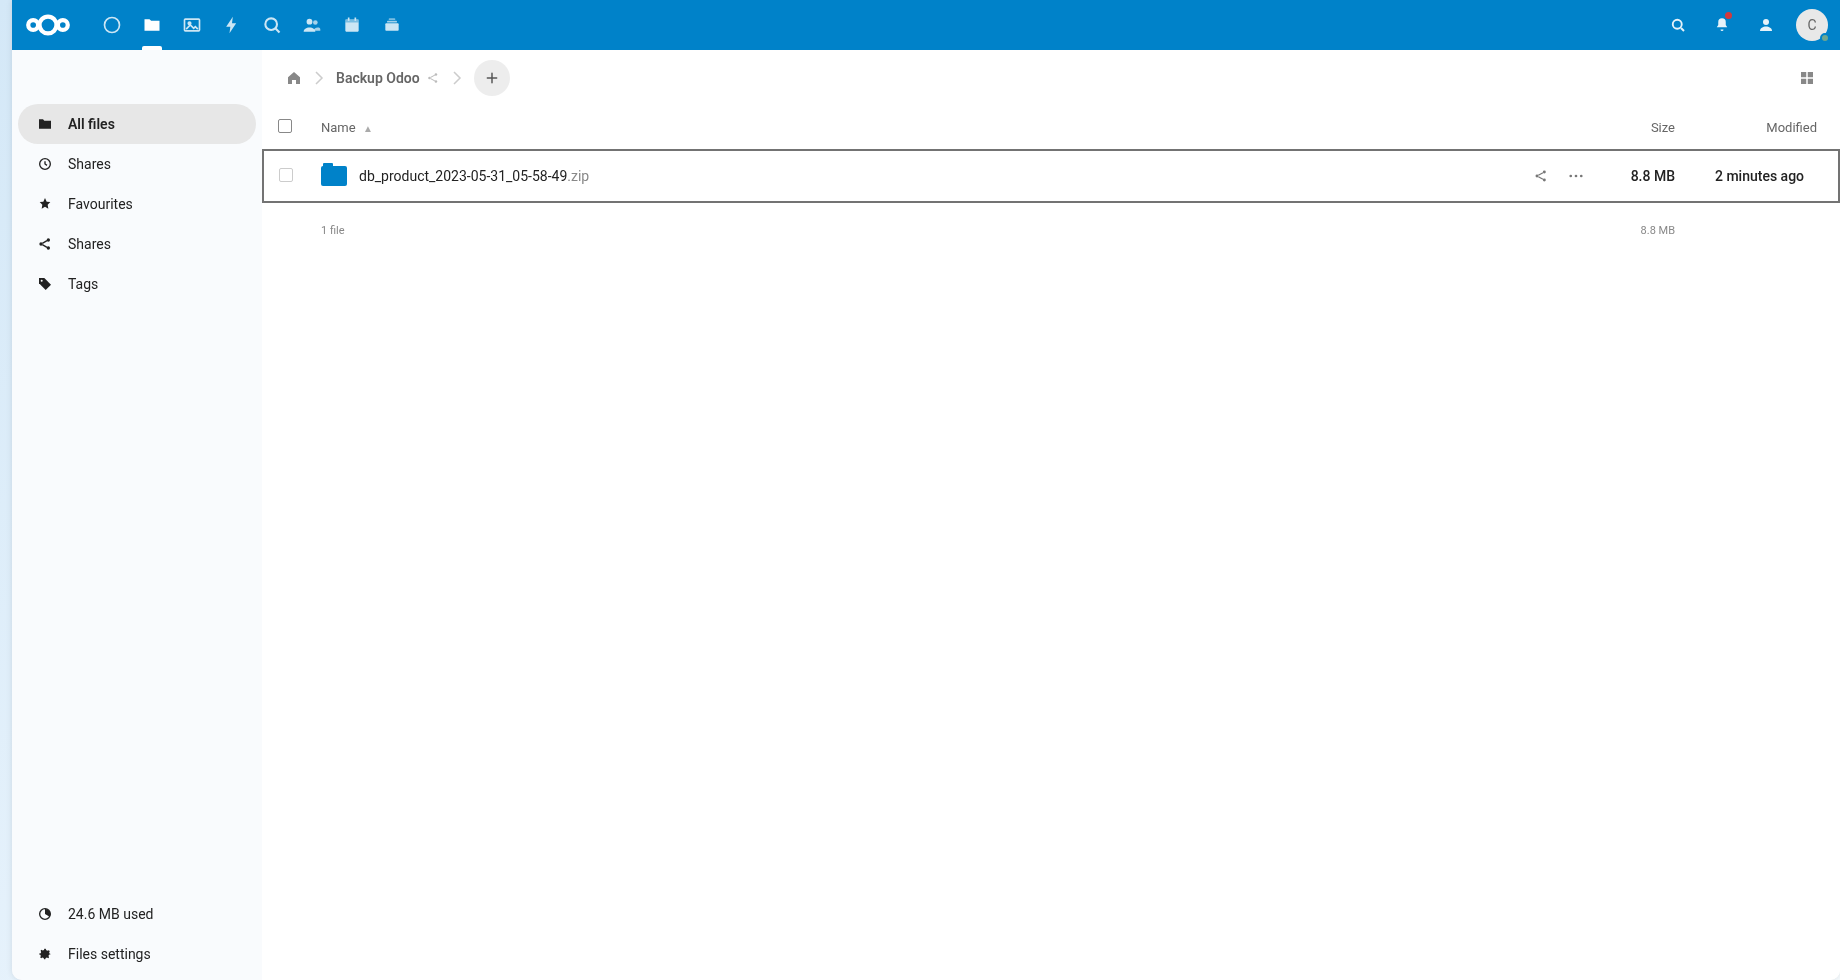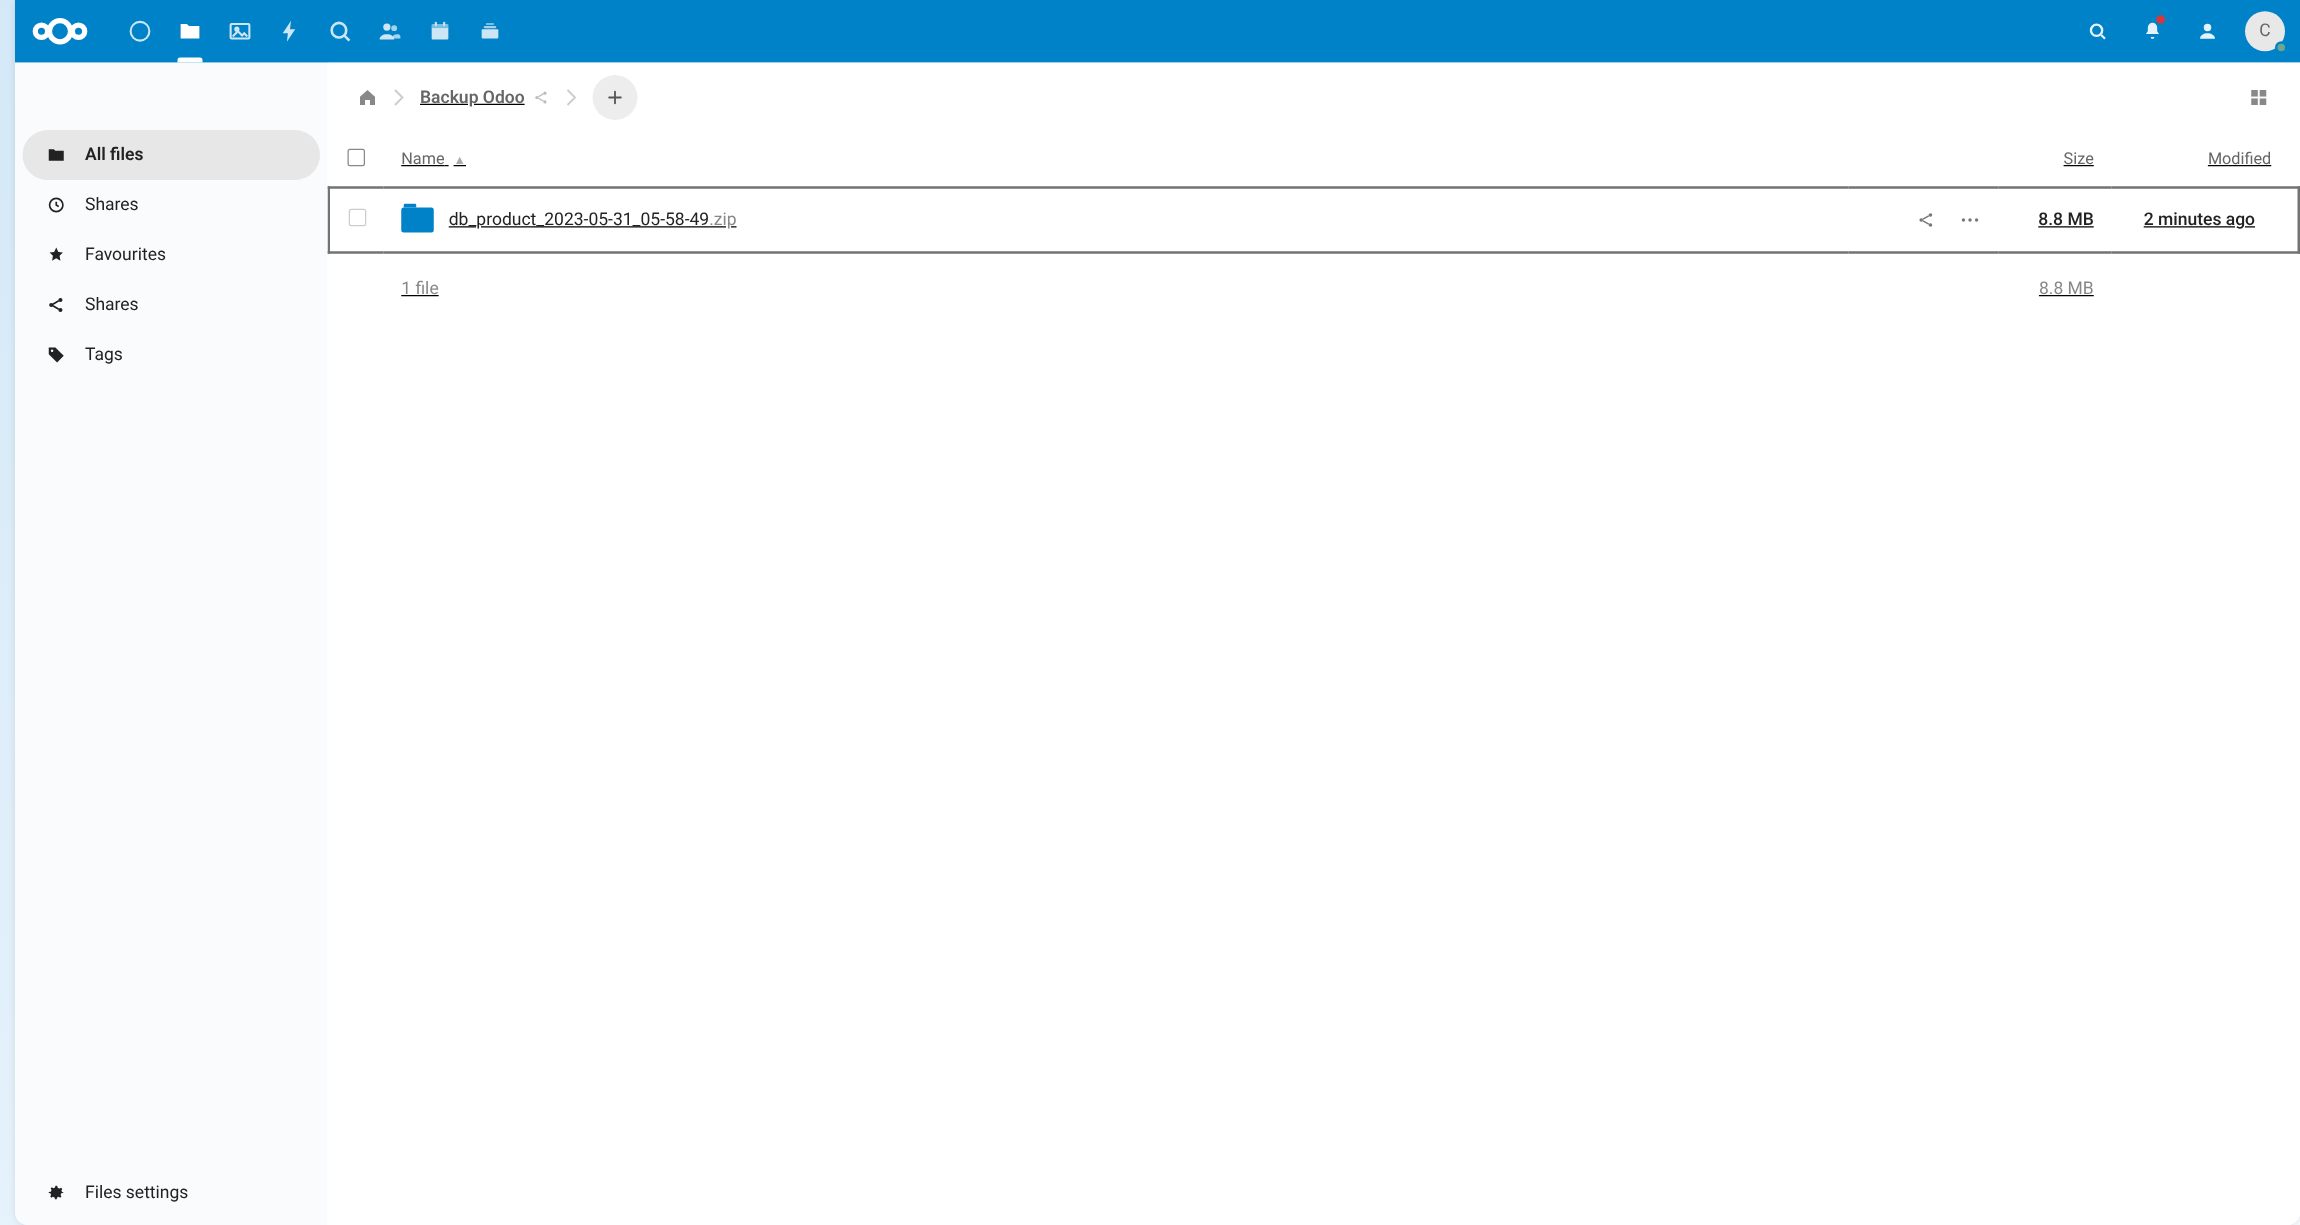--- a/index.html
+++ b/index.html
@@ -57,21 +57,21 @@
     padding: 0 18px;
     height: 40px;
     color:#222; cursor:pointer; gap: 14px;
     margin: 0 6px;
     border-radius: 20px;
   }
   .nav-item.active { background:#e7e7e7; font-weight:600;margin-top:48px; }
   .nav-item .nav-icon { width:18px; height:18px; display:flex; align-items:center; justify-content:center; }
   .nav-item .nav-label { font-size:14px; color:#222; }
 
-  .content { flex:1; display:flex; flex-direction:column; background:#fff; overflow:auto;text-decoration:underline; }
+  .content { flex:1; display:flex; flex-direction:column; background:#fff; overflow:auto; }
 
   .breadcrumb-bar {
     display:flex; align-items:center; padding: 10px 18px; gap:6px;
   }
   .bc-sep { color:#bbb; }
   .bc-item { display:flex; align-items:center; gap:6px; color:#888; cursor:pointer; padding: 6px; border-radius:4px; }
   .bc-item.current { font-weight:600; color:#666; }
   .bc-share { color:#aaa; }
   .plus-btn {
     width:36px; height:36px; border-radius:50%; background:#ededed; display:flex; align-items:center; justify-content:center; cursor:pointer; margin-left: 6px; color:#555;
@@ -92,21 +92,21 @@
   .file-table th.name-col .sort-caret { font-size:10px; margin-left:4px; color:#aaa; }
   .file-row { border: 2px solid #737373; }
   .file-row td { border-top: none; border-bottom:none; }
   .file-name-cell { display:flex; align-items:center; gap:12px; }
   .file-icon { width:26px; height:20px; background:#0082c9; border-radius:2px; position:relative; }
   .file-icon::before { content:""; position:absolute; top:-3px; left:2px; width:10px; height:3px; background:#0082c9; border-radius:1px 1px 0 0; }
   .file-name-main { color:#222; }
   .file-name-ext { color:#888; }
   .row-actions { display:flex; align-items:center; gap:18px; justify-content:flex-end; }
   .row-actions .ricon { cursor:pointer; color:#777; }
-  .summary-row td { color:#888; font-size:14px; height:56px; }
+  .summary-row td { color:#888; font-size:11px; height:56px; }
   .checkbox-box { width:14px; height:14px; border:1.5px solid #888; border-radius:2px; display:inline-block; }
   .checkbox-box.dim { border-color:#ccc; }
 
   svg { display:block; }
 </style>
 </head>
 <body>
 
 <div class="app-window">
 
@@ -241,20 +241,29 @@
       <div class="nav-item">
         <span class="nav-icon">
           <svg width="16" height="16" viewBox="0 0 24 24" fill="#222">
               <path d="M3 3h8l10 10-8 8L3 11z"></path>
               <circle cx="7" cy="7" r="1.5" fill="#fff"></circle>
             </svg>
         </span>
         <span class="nav-label">Tags</span>
       </div>
       <div class="spacer"></div>
+      <div class="nav-item">
+        <span class="nav-icon">
+          <svg width="16" height="16" viewBox="0 0 24 24">
+              <circle cx="12" cy="12" r="8" fill="none" stroke="#222" stroke-width="2"></circle>
+              <path d="M12 4 A8 8 0 0 1 19 16 L12 12 Z" fill="#222"></path>
+            </svg>
+        </span>
+        <span class="nav-label">24.6 MB used</span>
+      </div>
       <div class="nav-item">
         <span class="nav-icon">
           <svg width="16" height="16" viewBox="0 0 24 24" fill="#222">
               <path d="M12 8a4 4 0 1 0 0 8 4 4 0 0 0 0-8zm9 4l-2-.5-.8-2 1-1.8-1.4-1.4-1.8 1-2-.8L13 4h-2l-.5 2-2 .8-1.8-1L5.3 7.2l1 1.8-.8 2L3 11.5v1l2 .5.8 2-1 1.8 1.4 1.4 1.8-1 2 .8.5 2h2l.5-2 2-.8 1.8 1 1.4-1.4-1-1.8.8-2 2-.5z"></path>
             </svg>
         </span>
         <span class="nav-label">Files settings</span>
       </div>
     </div>
 

